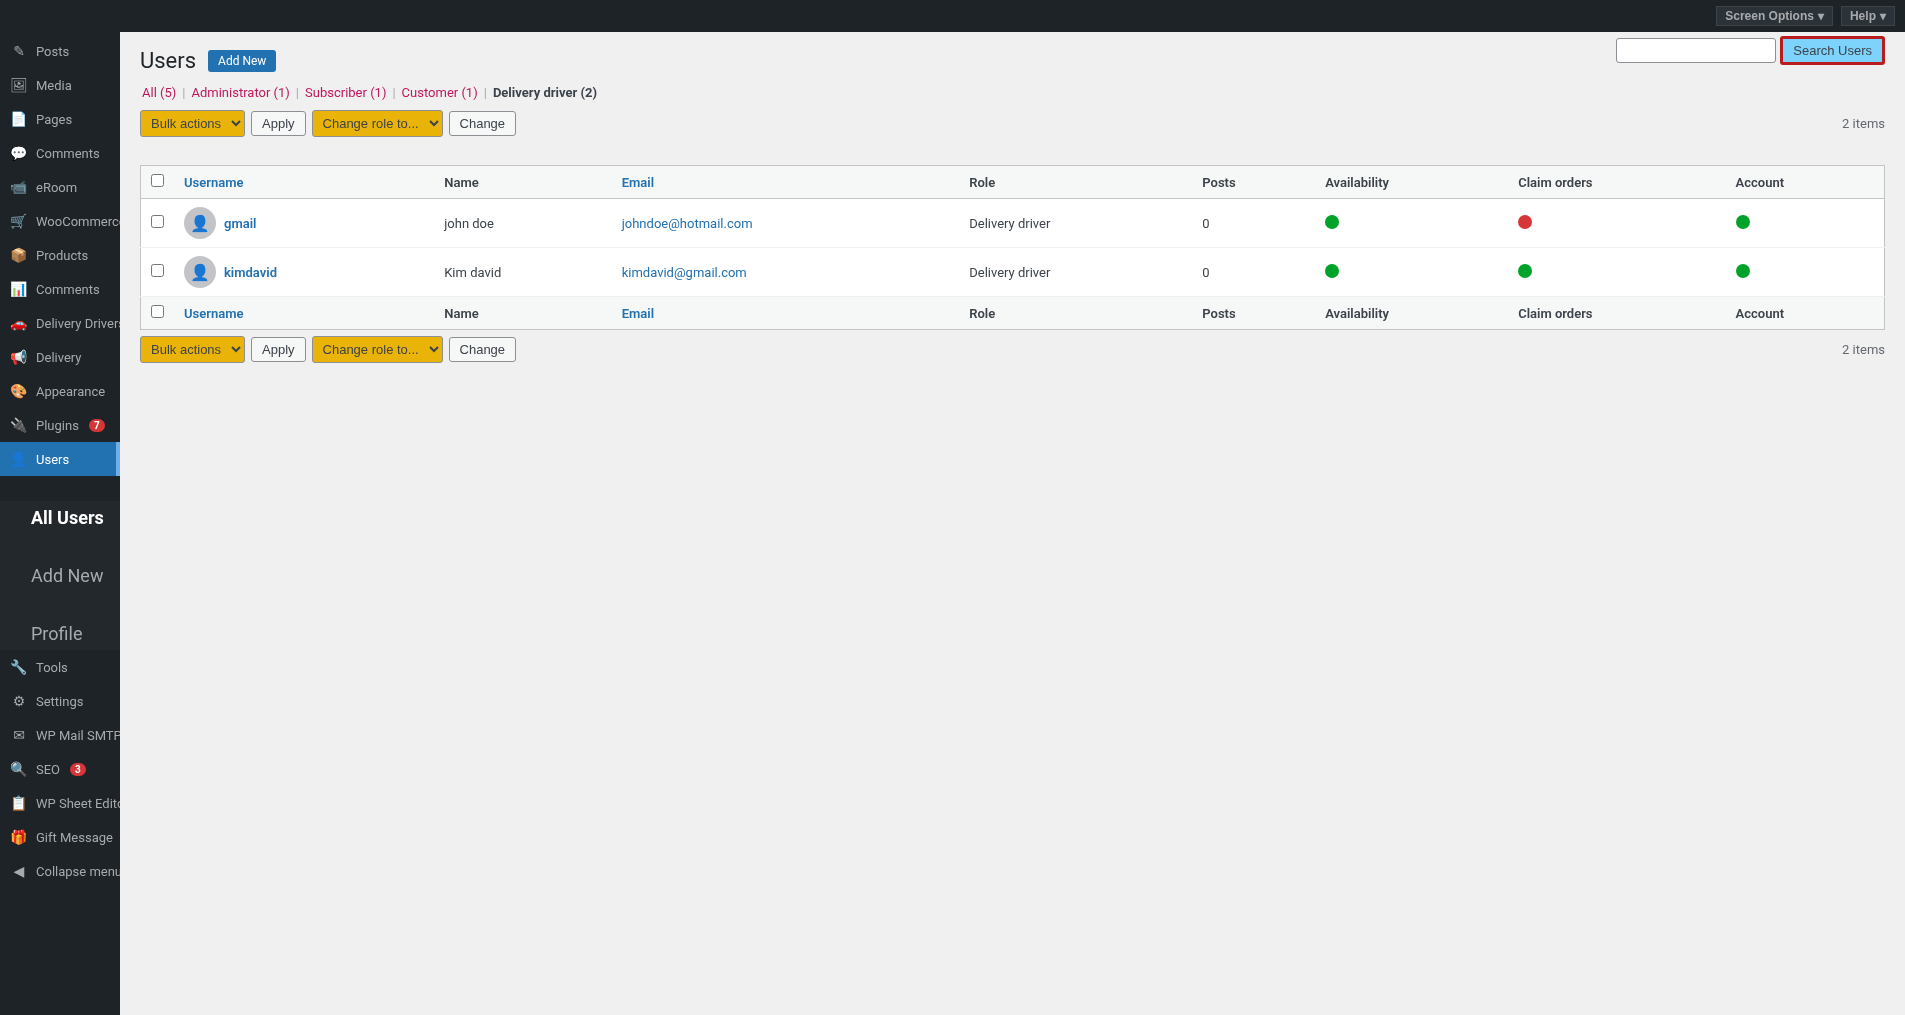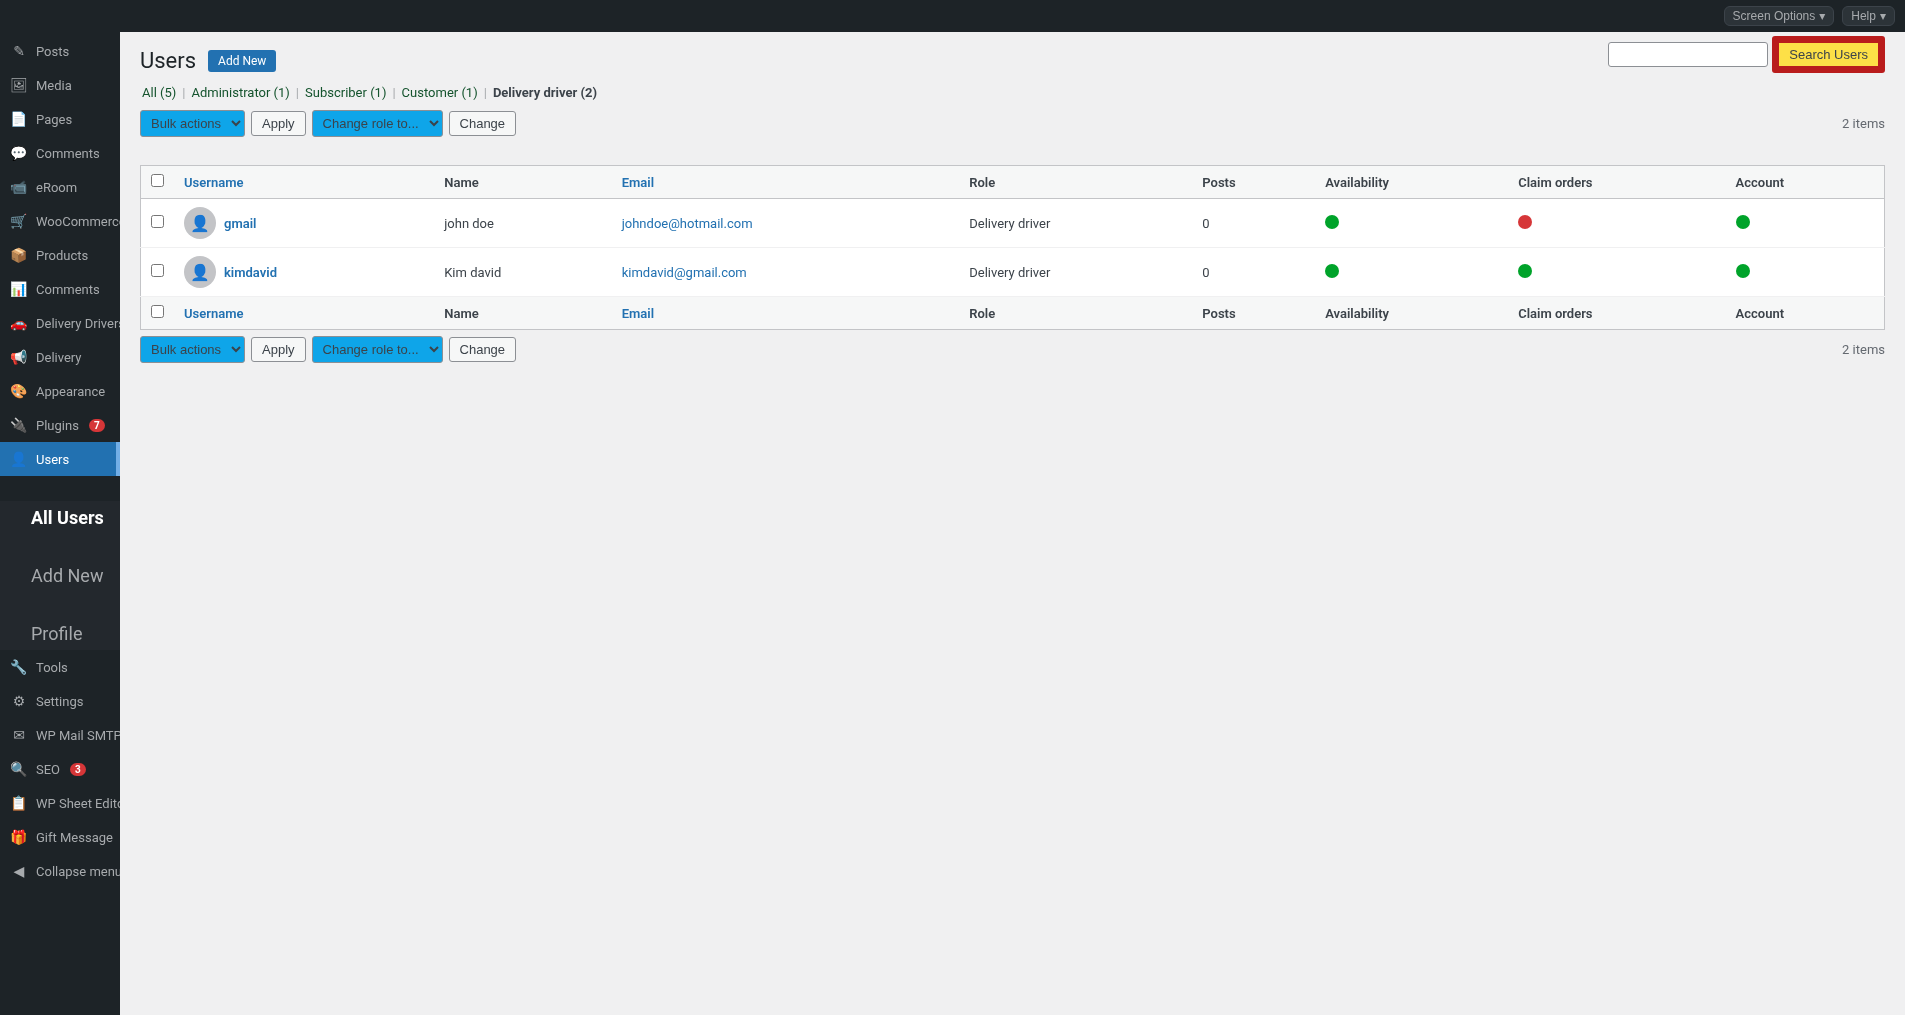--- a/index.html
+++ b/index.html
@@ -65,24 +65,25 @@
       gap: 8px;
       font-size: 12px;
     }
     .topbar-btn {
       background: #2c3338;
       border: 1px solid #3c434a;
       color: #a7aaad;
       padding: 2px 8px;
       cursor: pointer;
       font-size: 12px;
-      border-radius: 6px;
+      border-radius: 0;
       display: flex;
       align-items: center;
       gap: 4px;
+      font-weight: bold;
     }
 
     
     #main {
       flex: 1;
       margin-top: 32px;
       padding: 16px 20px;
       overflow-y: auto;
       background: #f0f0f1;
     }
@@ -113,39 +114,39 @@
     
     .filter-tabs {
       display: flex;
       align-items: center;
       gap: 0;
       margin-bottom: 10px;
       font-size: 13px;
       flex-wrap: wrap;
     }
     .filter-tab {
-      color: #14532d;
+      color: #be185d;
       cursor: pointer;
       text-decoration: none;
       padding: 0 2px;
     }
     .filter-tab.current { color: #3c434a; font-weight: bold; cursor: default; text-decoration: none; }
     .filter-sep { color: #a7aaad; margin: 0 4px; }
 
     
     .toolbar-row {
       display: flex;
       align-items: center;
       gap: 6px;
       margin-bottom: 6px;
     }
     .toolbar-select {
       padding: 4px 6px;
       border: 1px solid #8c8f94;
-      background: #0ea5e9;
+      background: #eab308;
       color: #3c434a;
       font-size: 13px;
       cursor: pointer;
       border-radius: 3px;
     }
     .toolbar-btn {
       padding: 4px 10px;
       border: 1px solid #8c8f94;
       background: #f6f7f7;
       color: #3c434a;
@@ -171,22 +172,22 @@
     .search-input {
       padding: 4px 8px;
       border: 1px solid #8c8f94;
       background: #fff;
       font-size: 13px;
       border-radius: 3px;
       width: 160px;
     }
     .search-btn {
       padding: 4px 10px;
-      border: 7px solid #b91c1c;
-      background: #fde047;
+      border: 3px solid #b91c1c;
+      background: #7dd3fc;
       color: #3c434a;
       font-size: 13px;
       cursor: pointer;
       border-radius: 3px;
     }
 
     
     .users-table {
       width: 100%;
       border-collapse: collapse;

